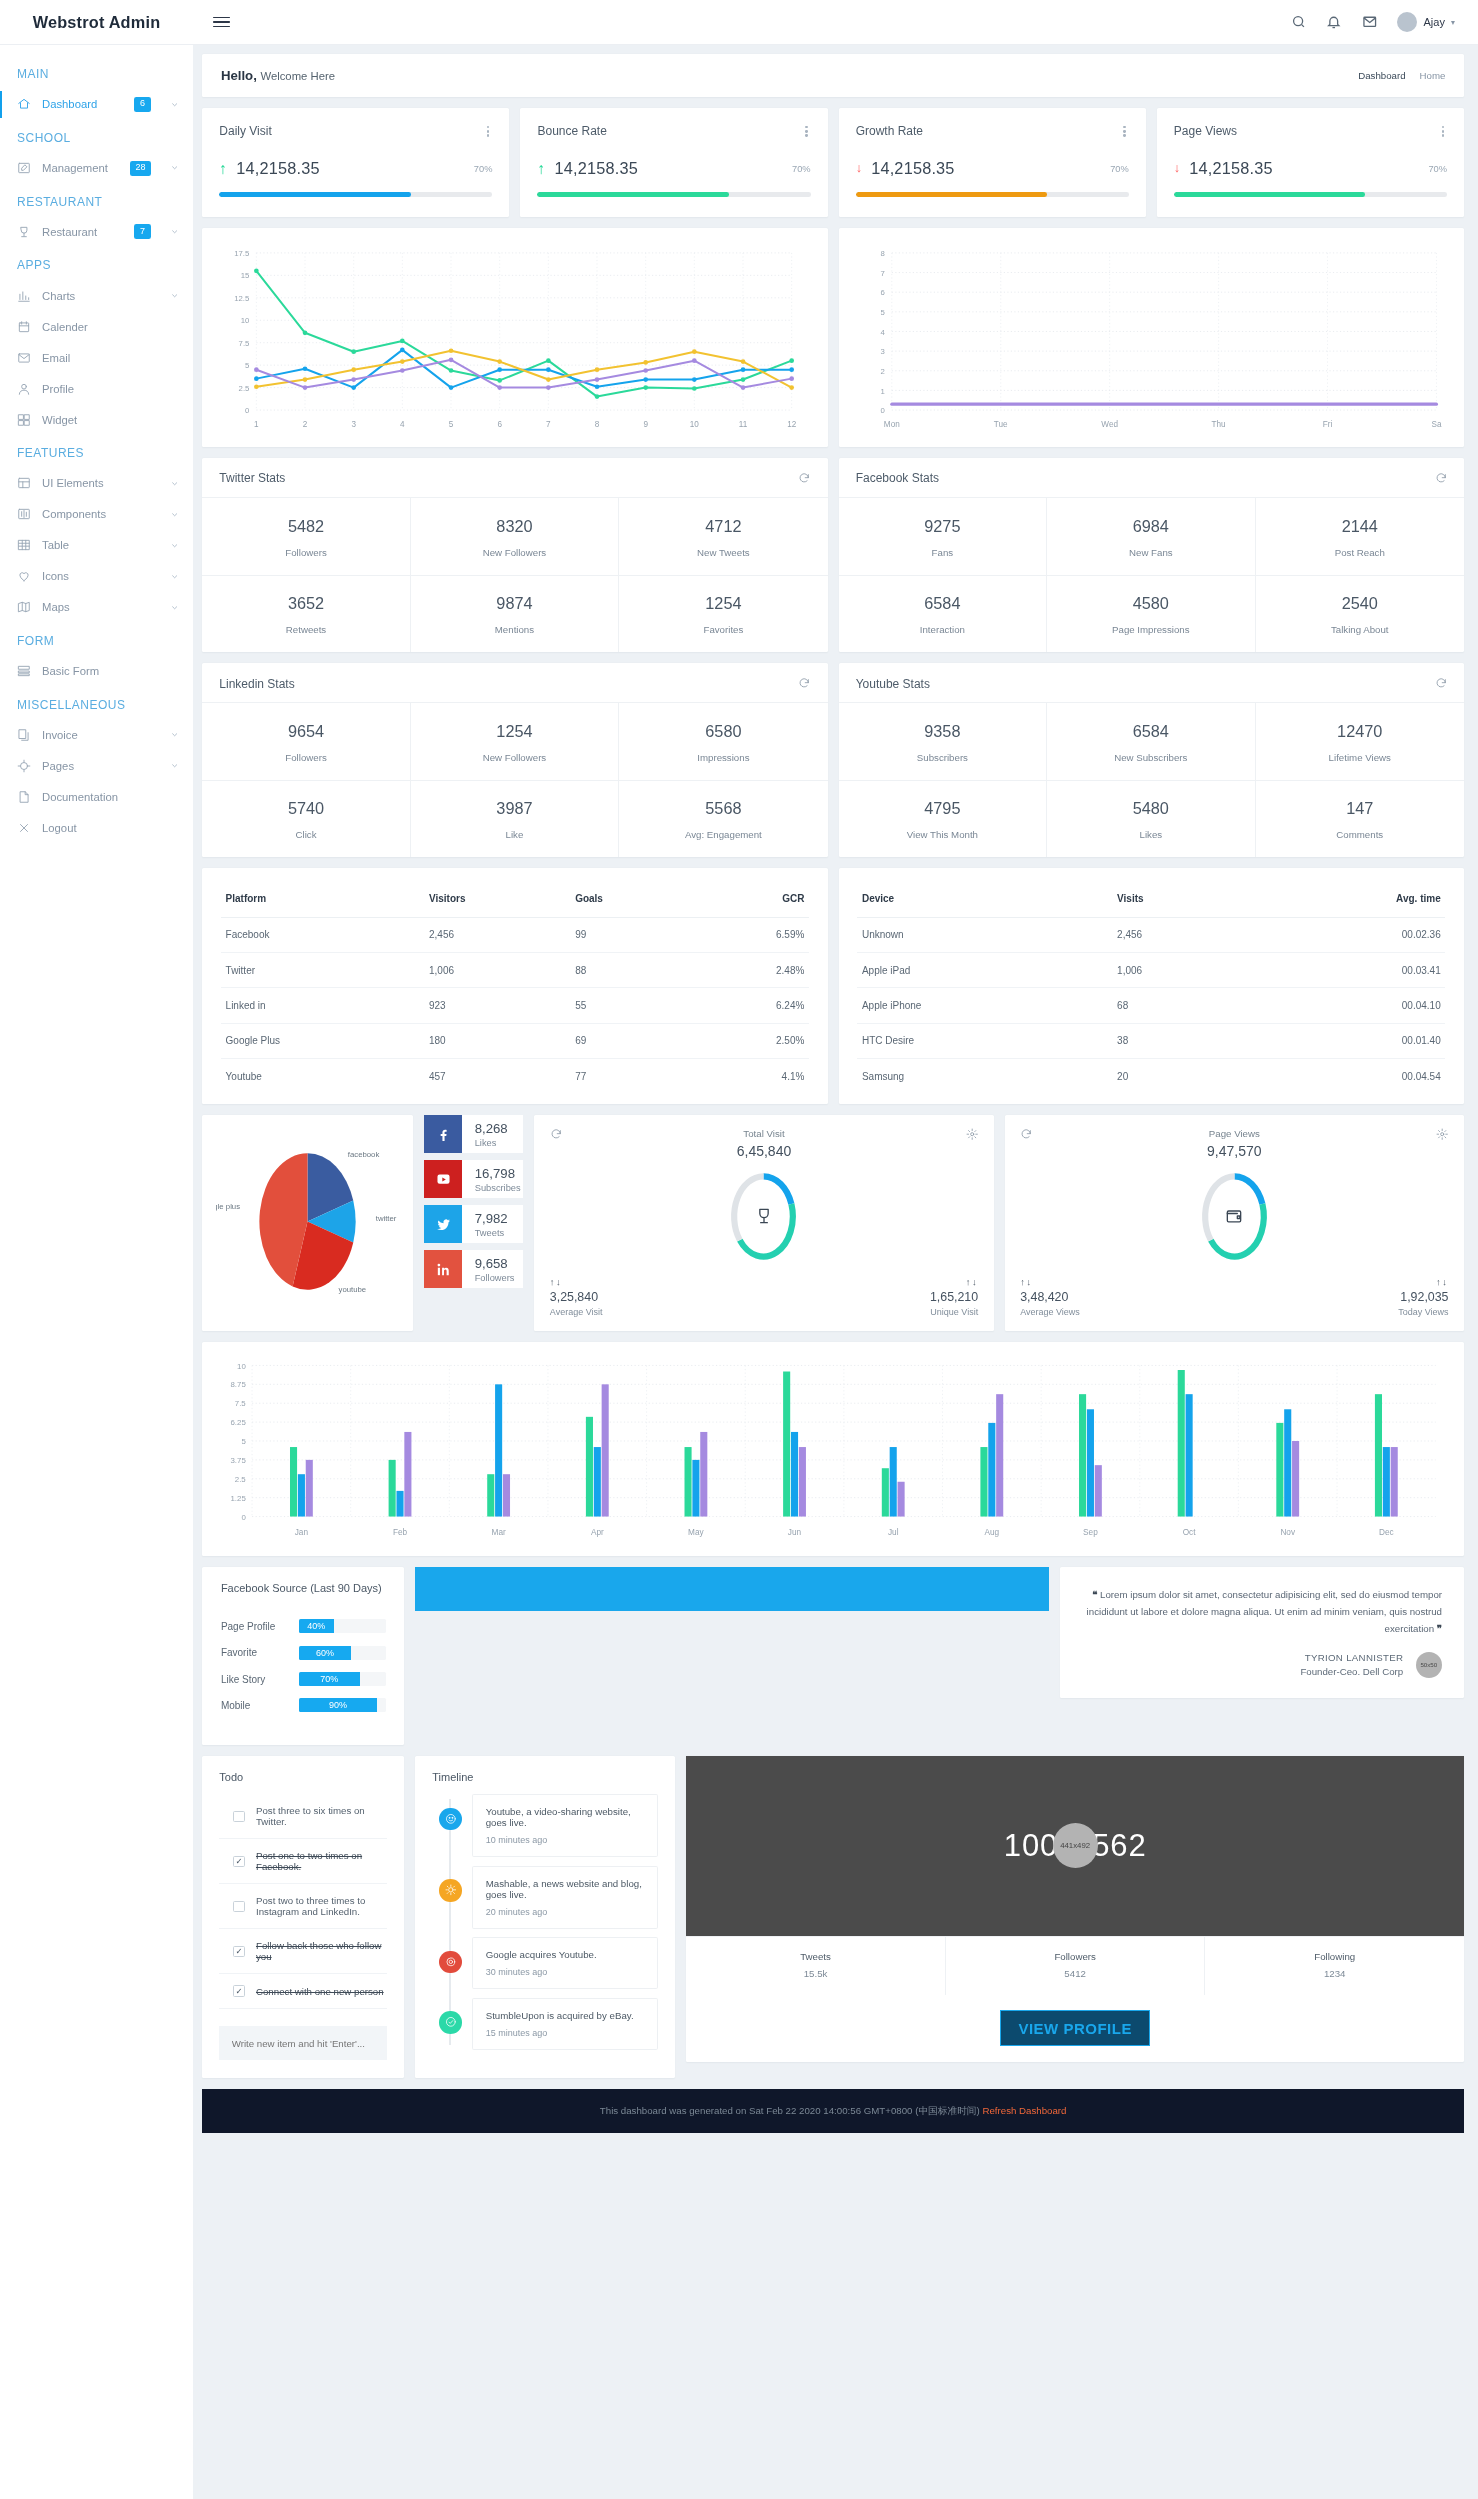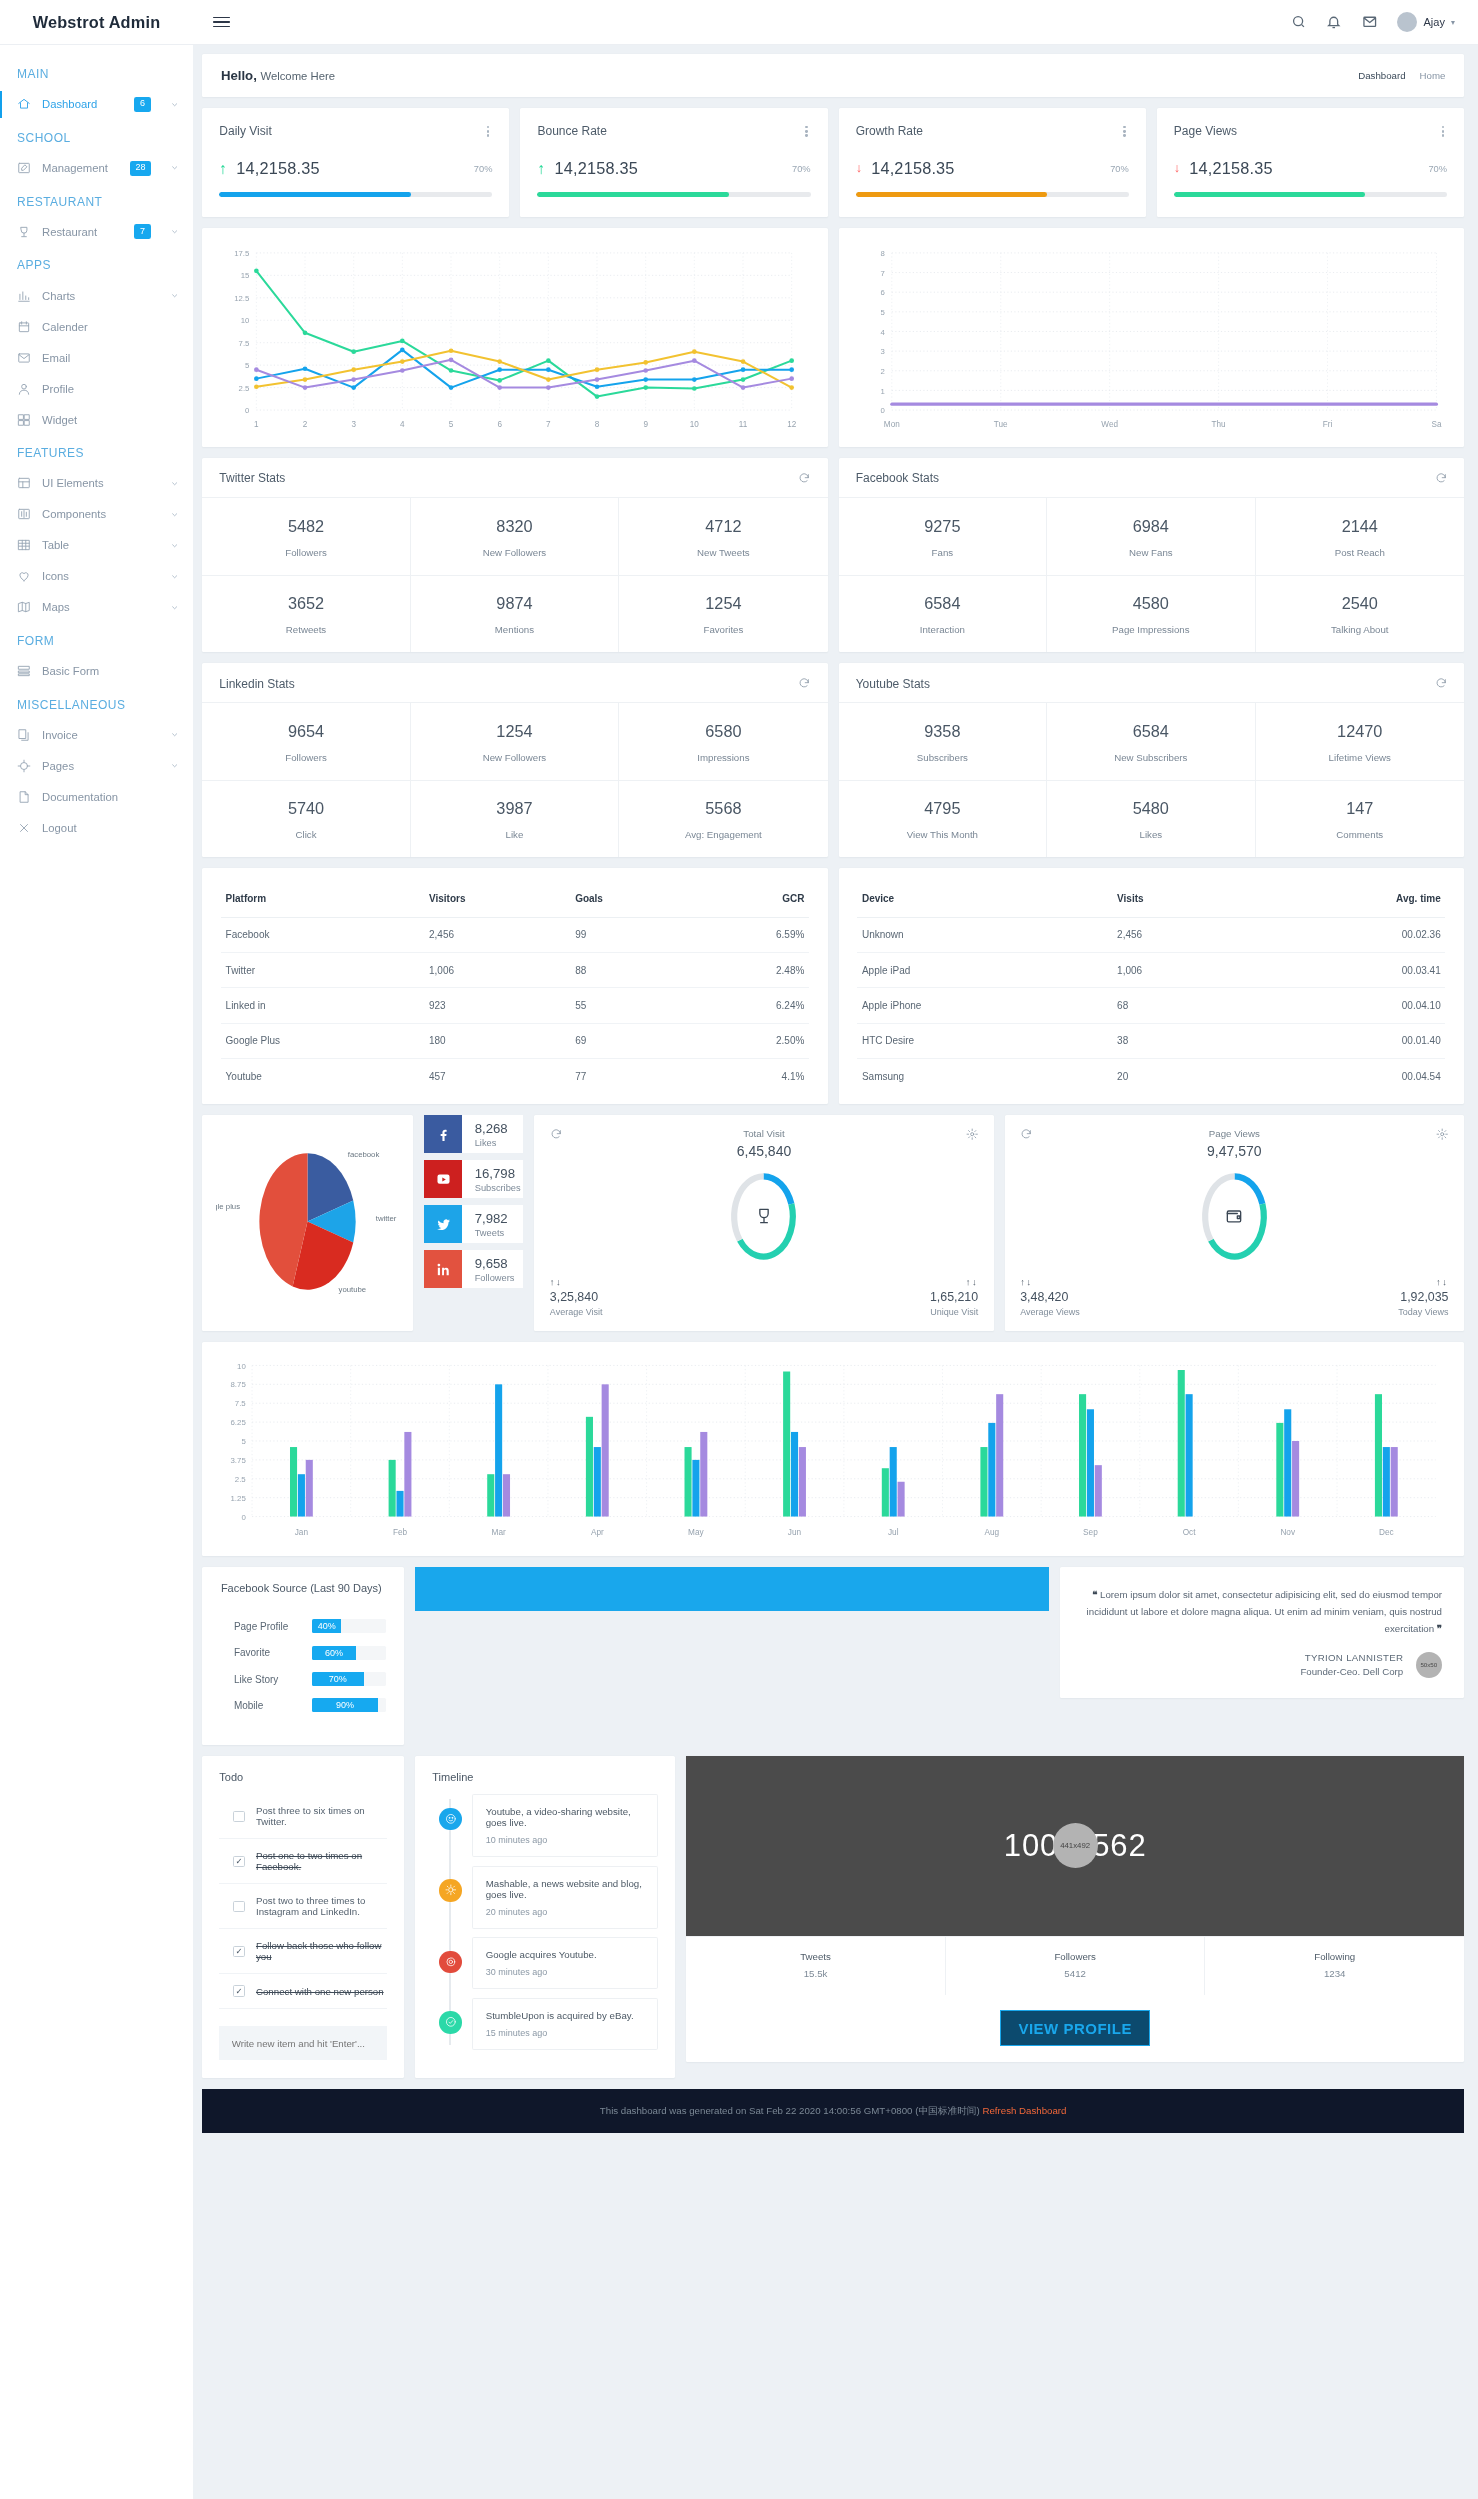--- a/index.html
+++ b/index.html
@@ -147,21 +147,21 @@
   .df-col { font-size: 9.3px; }
   .df-arrows { color: #4a5663; font-size: 9.3px; letter-spacing: 1.6px; margin-bottom: 3.1px; }
   .df-num { font-size: 12.4px; color: #44515f; font-weight: 300; margin-bottom: 3.1px; }
   .df-lbl { font-size: 9px; color: #818e9b; }
   .df-col.right { text-align: right; }
 
   
   .fs-card { padding: 15.5px 18.6px 20px; }
   .fs-title { font-size: 11px; color: #4a5765; margin-bottom: 25px; }
   .fs-row { display: flex; align-items: center; margin-bottom: 12.4px; }
-  .fs-lbl { width: 78px; font-size: 10px; color: #5a6774; margin-left: 13px; }
+  .fs-lbl { width: 78px; font-size: 10px; color: #5a6774; }
   .fs-track { flex: 1; height: 14px; background: #f4f6f8; border-radius: 1.6px; overflow: hidden; }
   .fs-fill {
     height: 100%; background: #16a9f0; color: #fff; font-size: 9px;
     display: flex; align-items: center; justify-content: center;
   }
 
   
   .quote-card { padding: 20px 22px; }
   .quote-text { font-size: 9.7px; color: #5b6775; line-height: 1.75; text-align: right; }
   .qm { font-weight: bold; color: #3b4754; }

